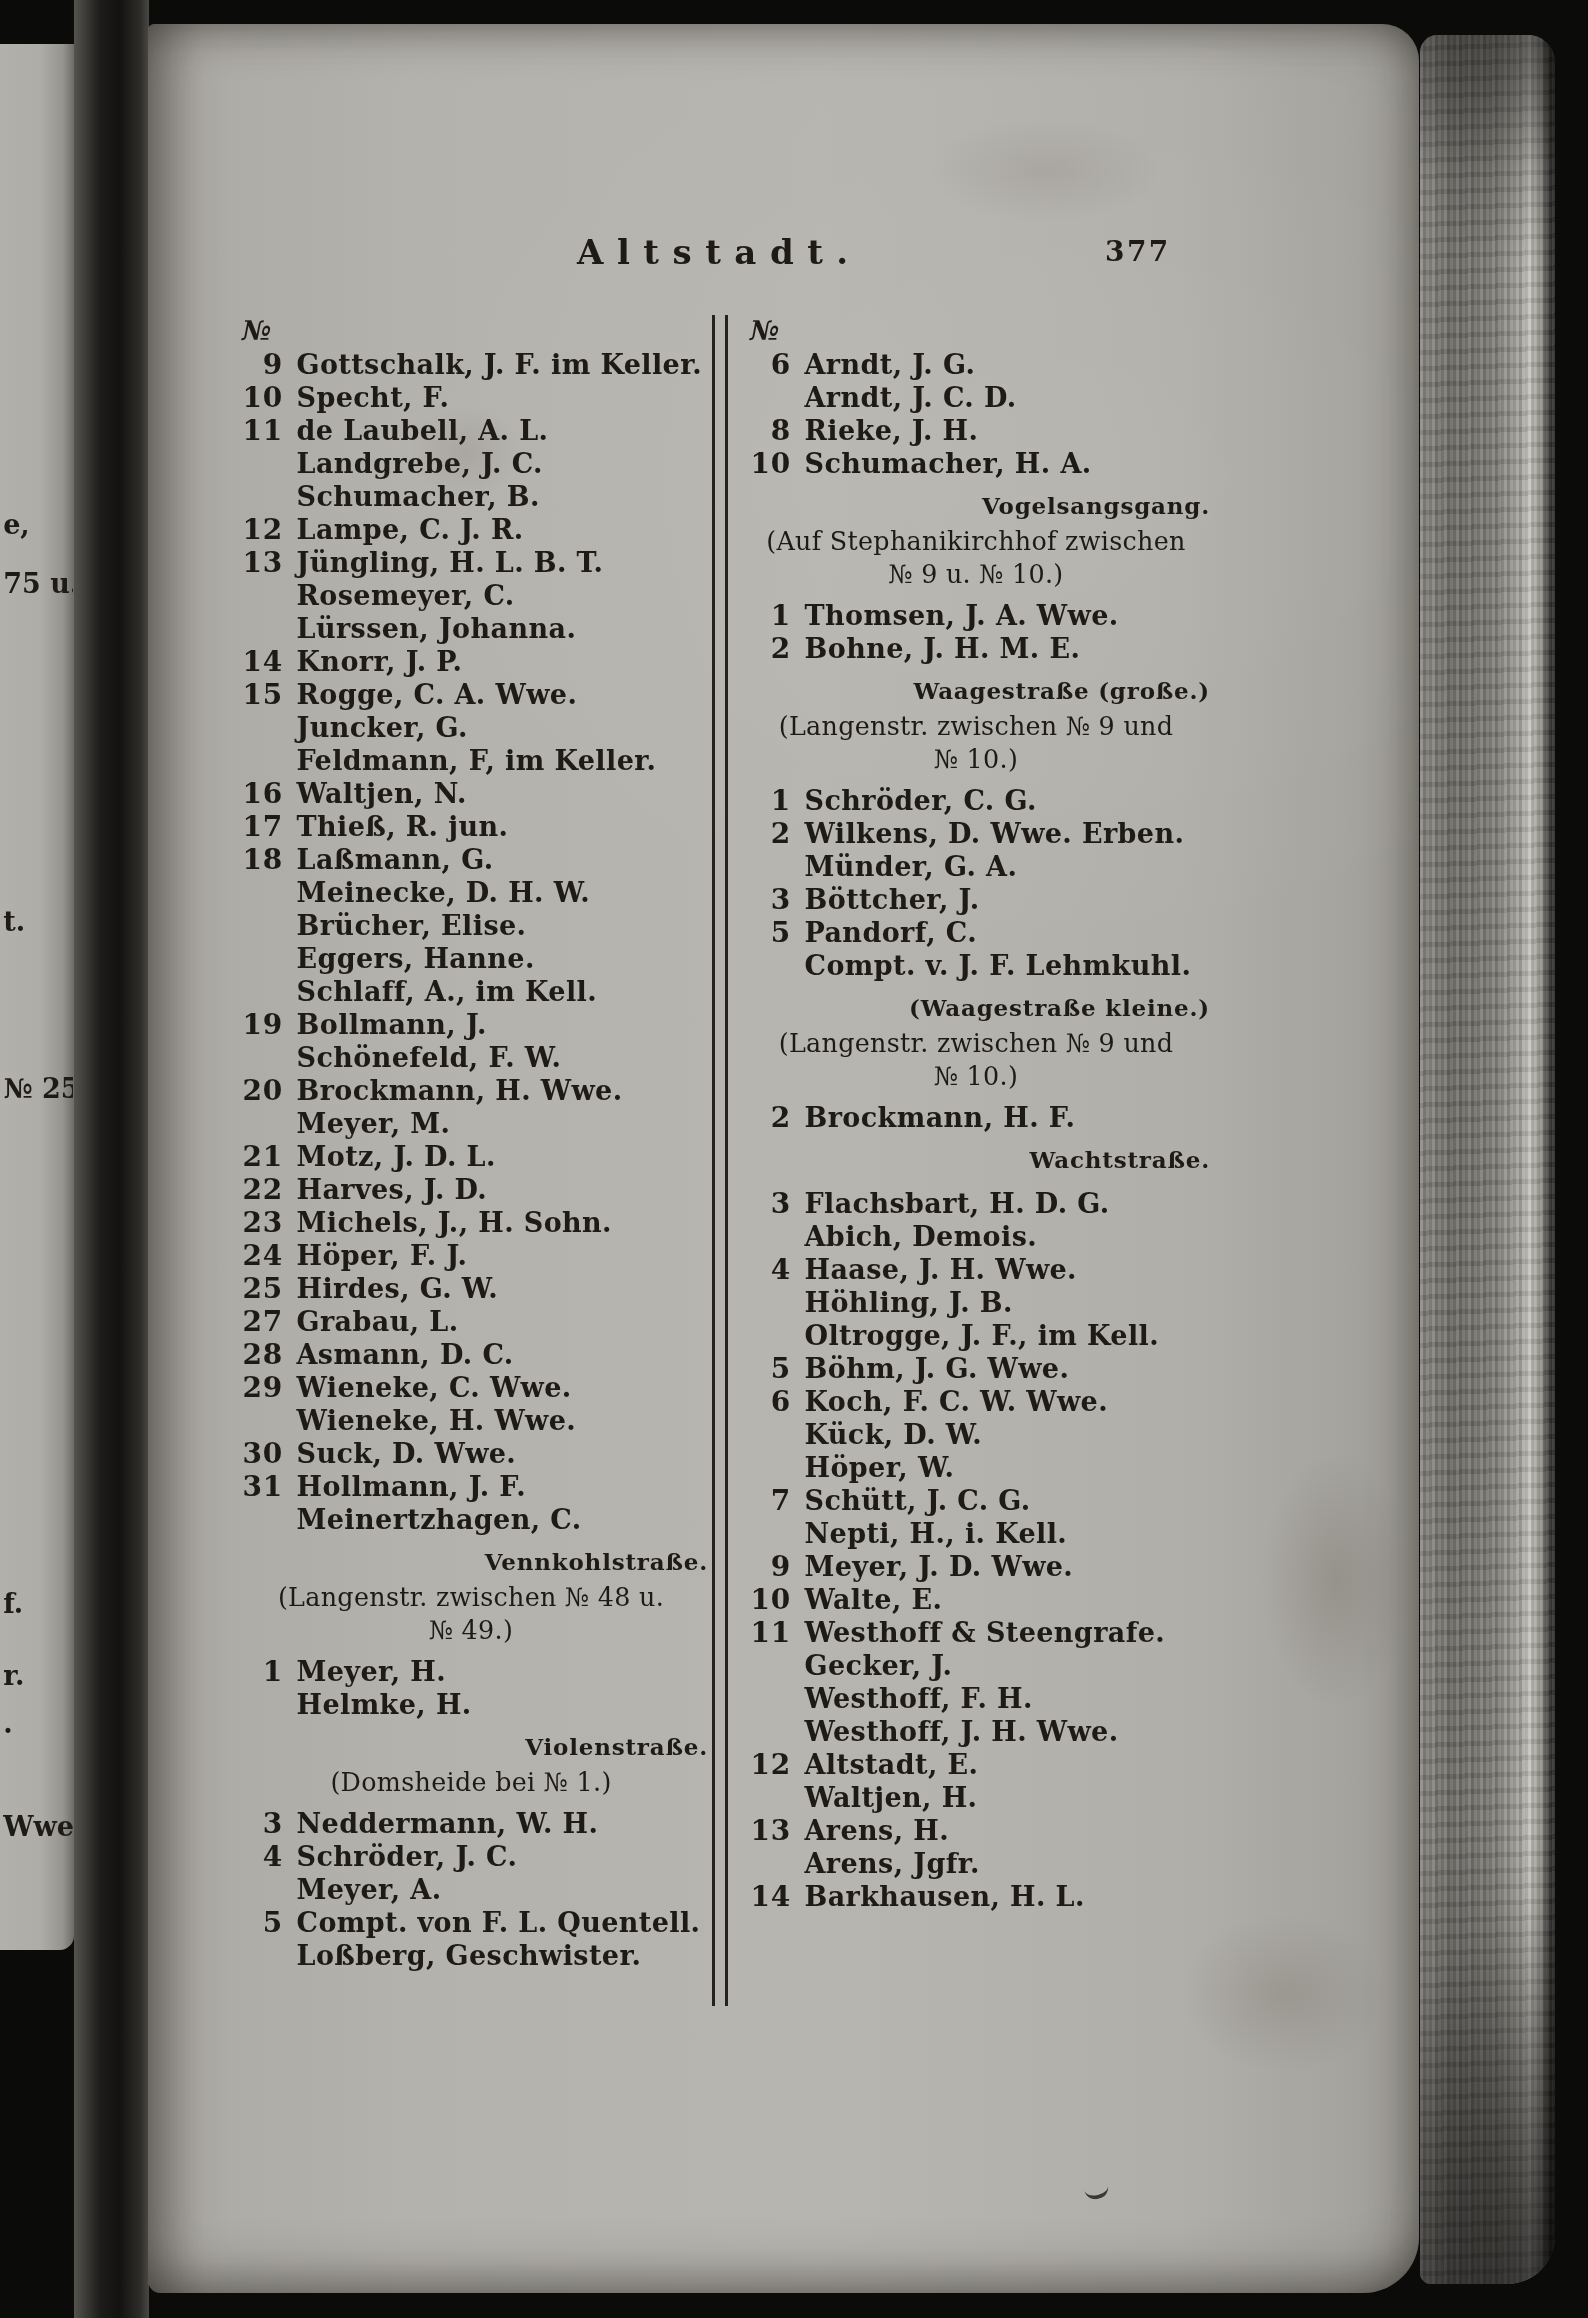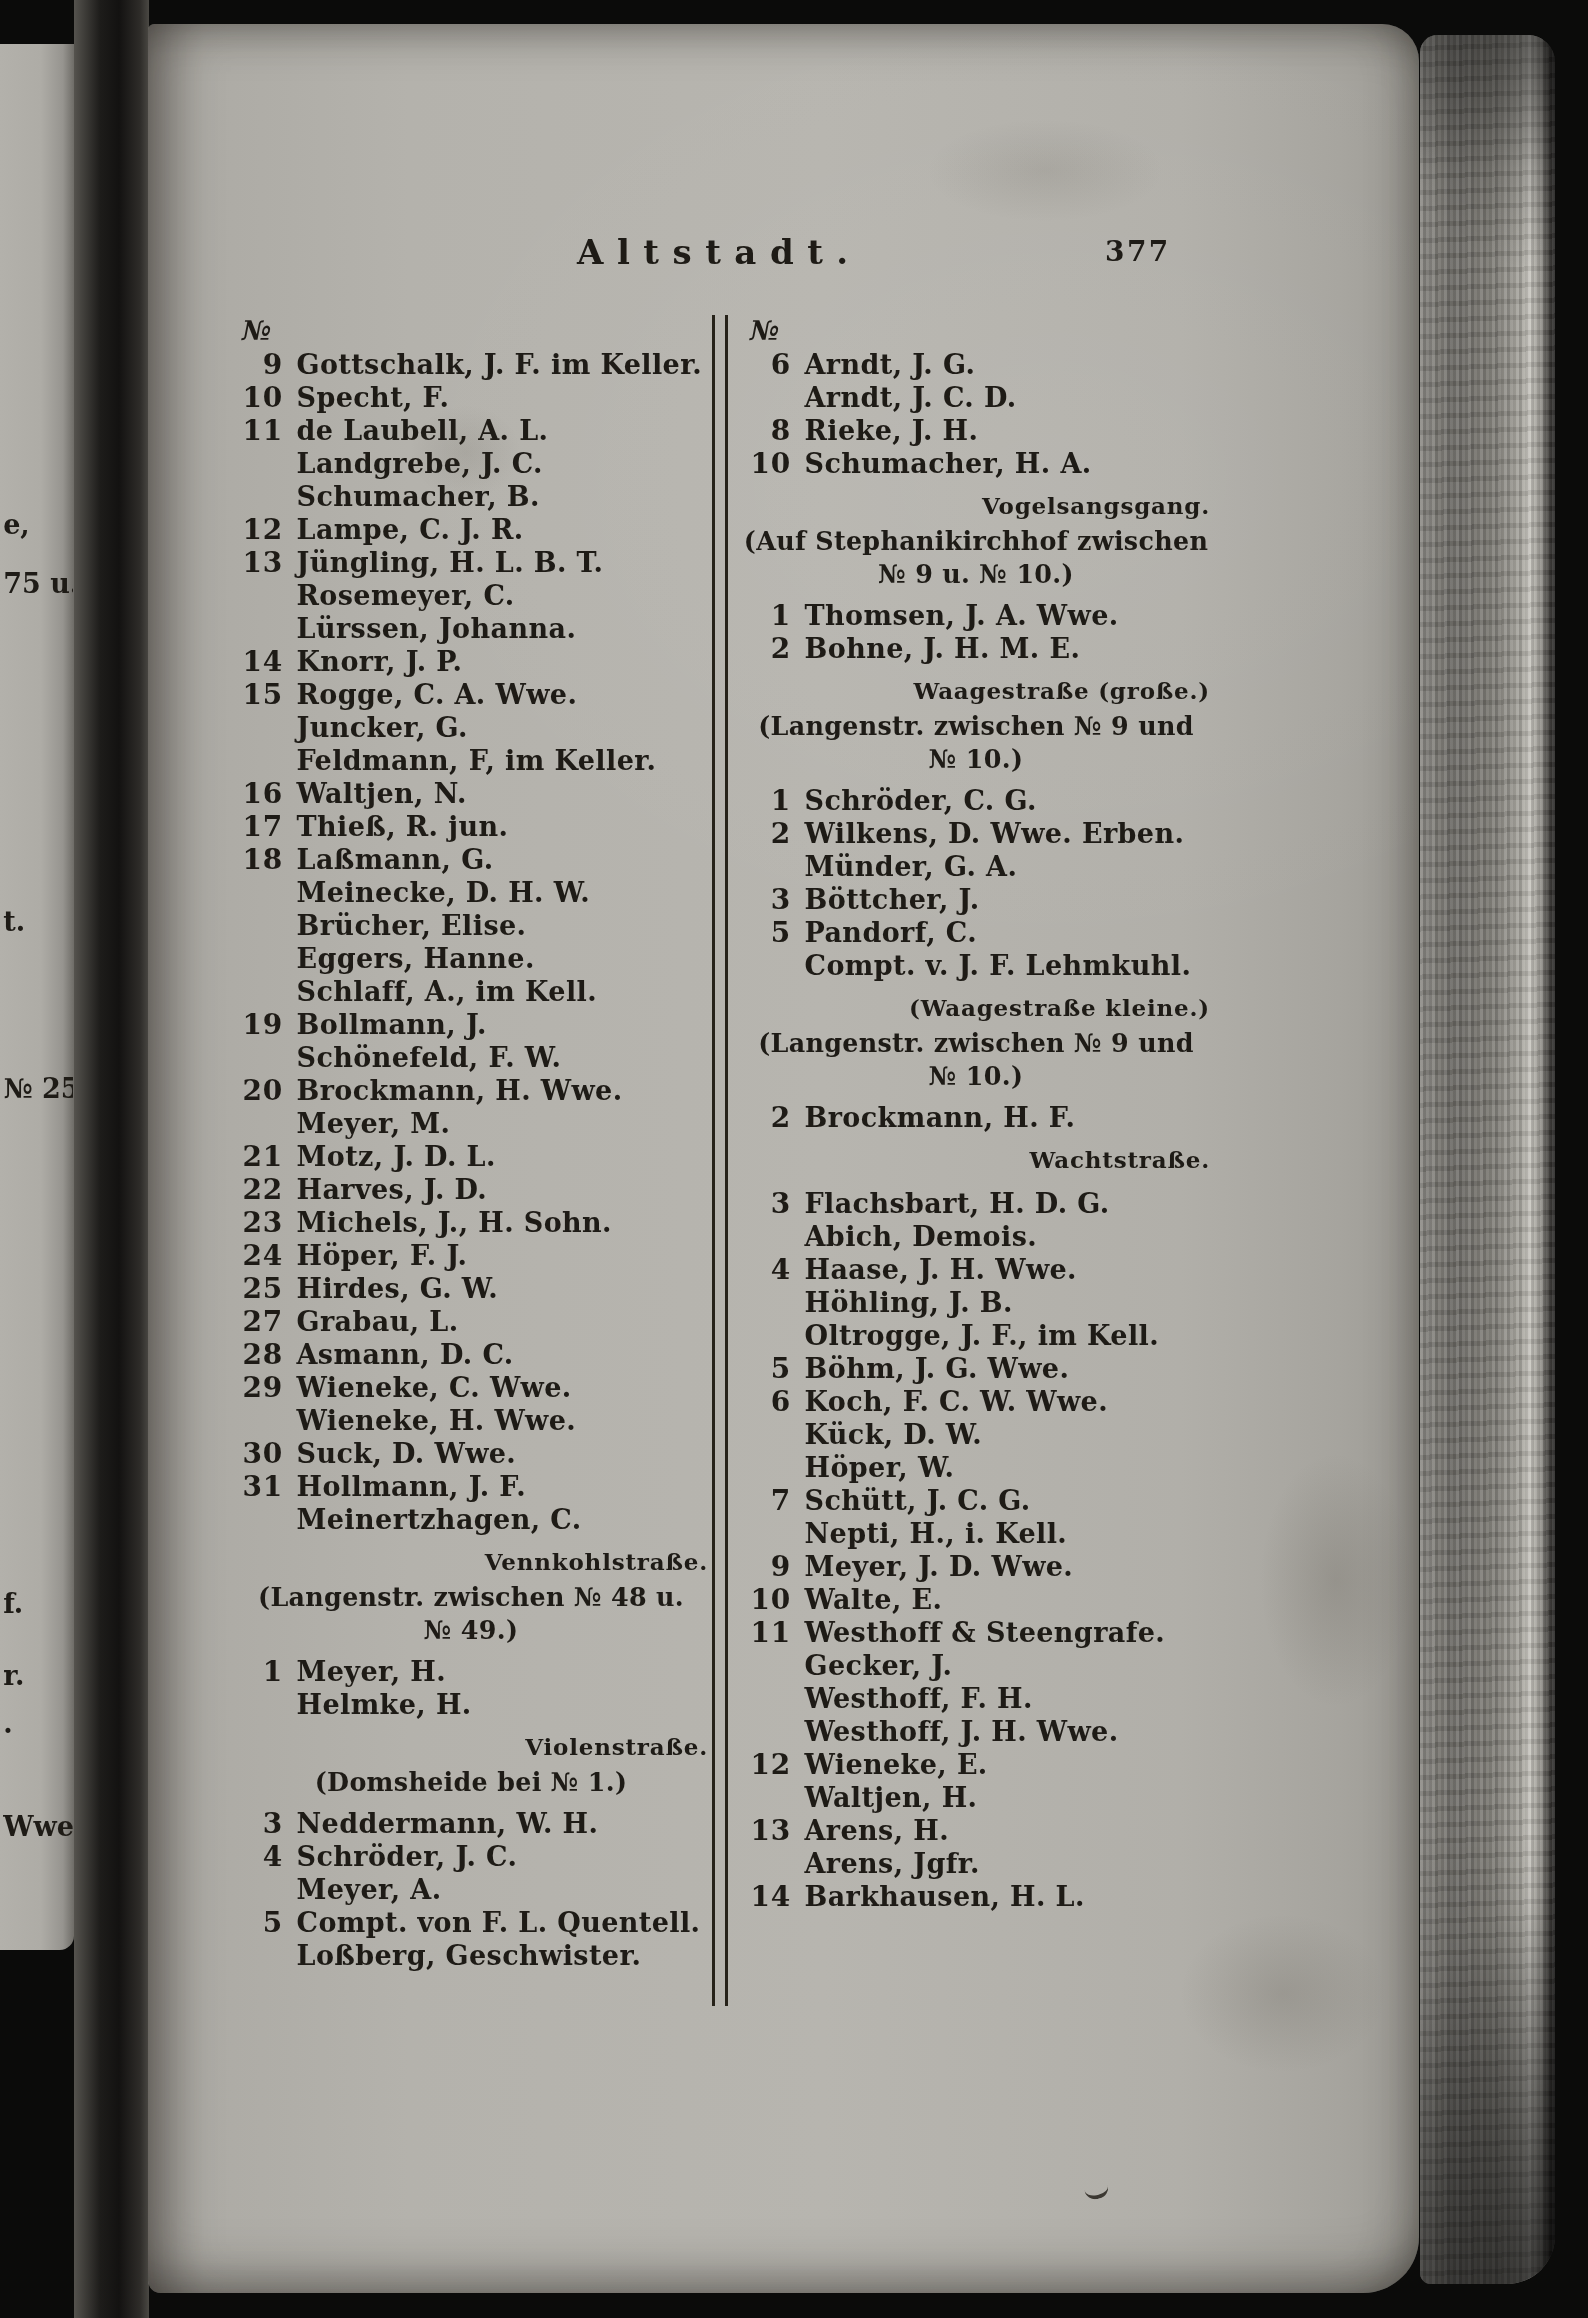--- a/index.html
+++ b/index.html
@@ -74,21 +74,21 @@
   }
   .entry-text{
     padding-left:13.5px;font-size:27px;font-weight:700;letter-spacing:0.4px;
   }
   .heading{
     height:38px;line-height:38px;margin-top:7px;
     text-align:right;font-size:23px;font-weight:700;letter-spacing:0.8px;white-space:nowrap;
   }
   .subline{
     height:33px;line-height:33px;text-align:center;
-    font-size:25.4px;font-weight:700;letter-spacing:0.3px;white-space:nowrap;
+    font-size:25.4px;font-weight:400;letter-spacing:0.3px;white-space:nowrap;
   }
   .subline + .entry-row, .heading + .entry-row{margin-top:8px;}
 
   
   .stain{position:absolute;border-radius:50%;pointer-events:none;}
   .s1{left:1112px;top:1429px;width:151px;height:254px;background:radial-gradient(closest-side,rgba(62,56,46,0.16),rgba(0,0,0,0));}
   .s2{left:1032px;top:1890px;width:206px;height:159px;background:radial-gradient(closest-side,rgba(62,56,46,0.14),rgba(0,0,0,0));}
   .s3{left:262px;top:381px;width:111px;height:95px;background:radial-gradient(closest-side,rgba(62,56,46,0.10),rgba(0,0,0,0));}
   .s4{left:778px;top:95px;width:238px;height:103px;background:radial-gradient(closest-side,rgba(62,56,46,0.10),rgba(0,0,0,0));}
   .ink-mark{
@@ -447,21 +447,21 @@
         <div class="entry-row">
           <span class="entry-num"></span>
           <span class="entry-text">Westhoff, F. H.</span>
         </div>
         <div class="entry-row">
           <span class="entry-num"></span>
           <span class="entry-text">Westhoff, J. H. Wwe.</span>
         </div>
         <div class="entry-row">
           <span class="entry-num">12</span>
-          <span class="entry-text">Wieneke, E.</span>
+          <span class="entry-text">Altstadt, E.</span>
         </div>
         <div class="entry-row">
           <span class="entry-num"></span>
           <span class="entry-text">Waltjen, H.</span>
         </div>
         <div class="entry-row">
           <span class="entry-num">13</span>
           <span class="entry-text">Arens, H.</span>
         </div>
         <div class="entry-row">

